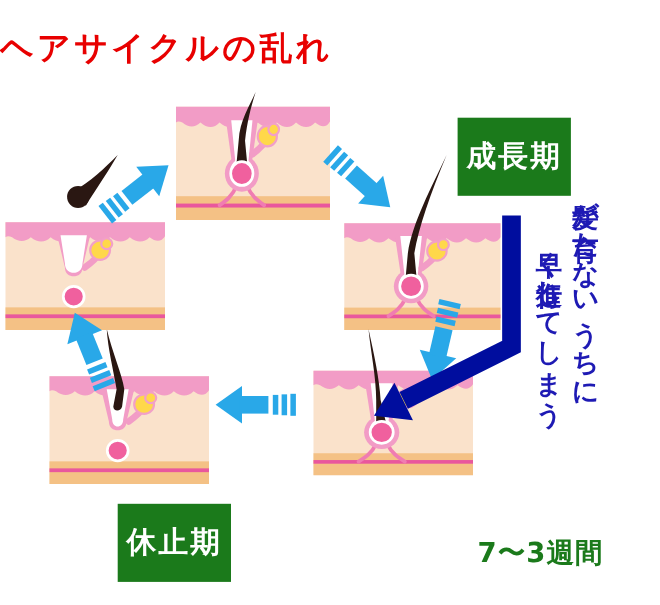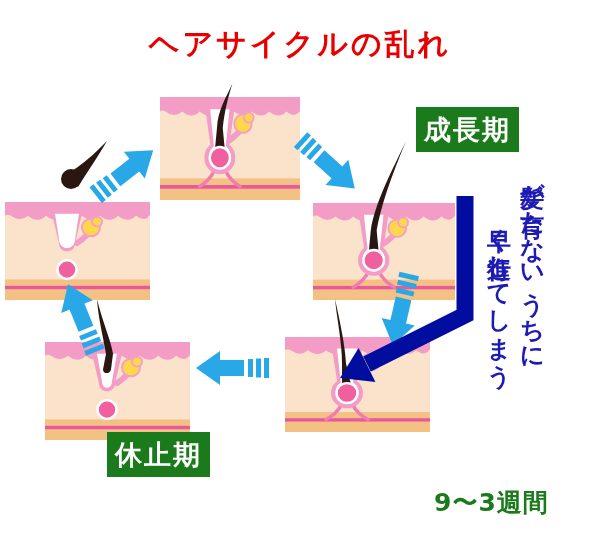--- a/index.html
+++ b/index.html
@@ -1,29 +1,29 @@
 <!DOCTYPE html>
 <html><head>
 <meta charset="utf-8">
 <style>
   html,body{margin:0;padding:0;background:#fff;}
   #stage{
     position:relative;width:600px;height:550px;background:#ffffff;
     font-family:"DejaVu Sans",sans-serif;overflow:hidden;
   }
   .title{
-    position:absolute;top:24px;left:0;width:100%;text-align:center;
+    position:absolute;top:24px;left:0;width:100%;
     font-size:30px;font-weight:bold;color:#E80000;letter-spacing:3px;
   }
   svg.panel{position:absolute;overflow:visible;}
   svg.arr{position:absolute;overflow:visible;}
   svg.misc{position:absolute;overflow:visible;}
   .phase-label{
     position:absolute;background:#1B7A1B;color:#ffffff;
-    font-size:27px;font-weight:bold;line-height:1.15;padding:7px 8px;
+    font-size:27px;font-weight:bold;line-height:1.15;padding:20px 8px;
     letter-spacing:2px;white-space:nowrap;
   }
   .duration{
     position:absolute;color:#1B7A1B;font-size:25px;font-weight:bold;
     letter-spacing:1px;white-space:nowrap;
   }
   .vnote{
     position:absolute;left:482px;top:166px;
     writing-mode:vertical-rl;text-orientation:upright;
     font-size:24px;font-weight:bold;color:#1E1AB4;line-height:1.38;
@@ -138,21 +138,21 @@
   <svg class="arr" style="left:80px;top:122px;" width="96" height="96" viewBox="-48 -48 96 96">
     <use href="#cycle-arrow" transform="rotate(-38)"></use>
   </svg>
 
   <svg class="misc" style="left:330px;top:185px;" width="160" height="210" viewBox="330 185 160 210">
     <polyline points="465,196 465,315 367,364" stroke="#000D9E" stroke-width="17" fill="none" stroke-linejoin="miter"></polyline>
     <polygon points="340,378 358.6,348 375.4,382" fill="#000D9E"></polygon>
   </svg>
 
   <div class="phase-label" style="left:416px;top:107px;">成長期</div>
-  <div class="duration" style="left:434px;top:486px;">9〜3週間</div>
-  <div class="phase-label" style="left:107px;top:432px;">休止期</div>
+  <div class="duration" style="left:434px;top:486px;">7〜3週間</div>
+  <div class="phase-label" style="left:107px;top:458px;">休止期</div>
 
   <div class="vnote">
     <span class="l1">髪が育たないうちに</span>
     <span class="l2">早く進行してしまう</span>
   </div>
 
 </div>
 
 </body></html>

